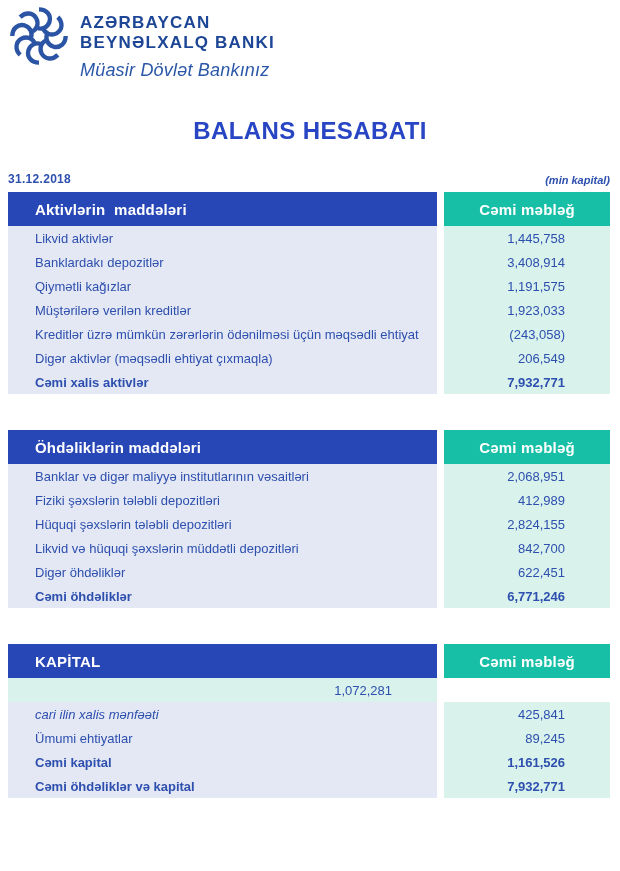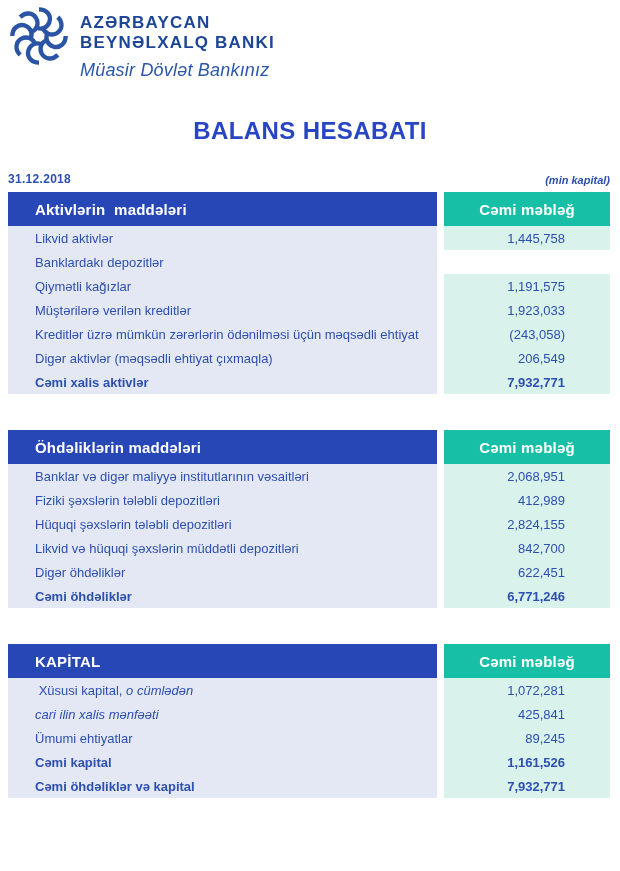--- a/index.html
+++ b/index.html
@@ -112,20 +112,21 @@
       <div class="th th-label">Aktivlərin  maddələri</div>
       <div class="th th-value">Cəmi məbləğ</div>
     </div>
     <div class="tbody">
         <div class="trow">
           <div class="td td-label"><span>Likvid aktivlər</span></div>
           <div class="td td-value">1,445,758</div>
         </div>
         <div class="trow">
           <div class="td td-label"><span>Banklardakı depozitlər</span></div>
+          <div class="td td-value">3,408,914</div>
         </div>
         <div class="trow">
           <div class="td td-label"><span>Qiymətli kağızlar</span></div>
           <div class="td td-value">1,191,575</div>
         </div>
         <div class="trow">
           <div class="td td-label"><span>Müştərilərə verilən kreditlər</span></div>
           <div class="td td-value">1,923,033</div>
         </div>
         <div class="trow">
@@ -176,21 +177,20 @@
       </div>
   </section>
 
   <section class="table">
     <div class="thead">
       <div class="th th-label">KAPİTAL</div>
       <div class="th th-value">Cəmi məbləğ</div>
     </div>
     <div class="tbody">
         <div class="trow">
-          <div class="td td-label"><span> Xüsusi kapital, </span><span class="it">o cümlədən</span></div>
           <div class="td td-value">1,072,281</div>
         </div>
         <div class="trow italic">
           <div class="td td-label"><span>cari ilin xalis mənfəəti</span></div>
           <div class="td td-value">425,841</div>
         </div>
         <div class="trow">
           <div class="td td-label"><span>Ümumi ehtiyatlar</span></div>
           <div class="td td-value">89,245</div>
         </div>

